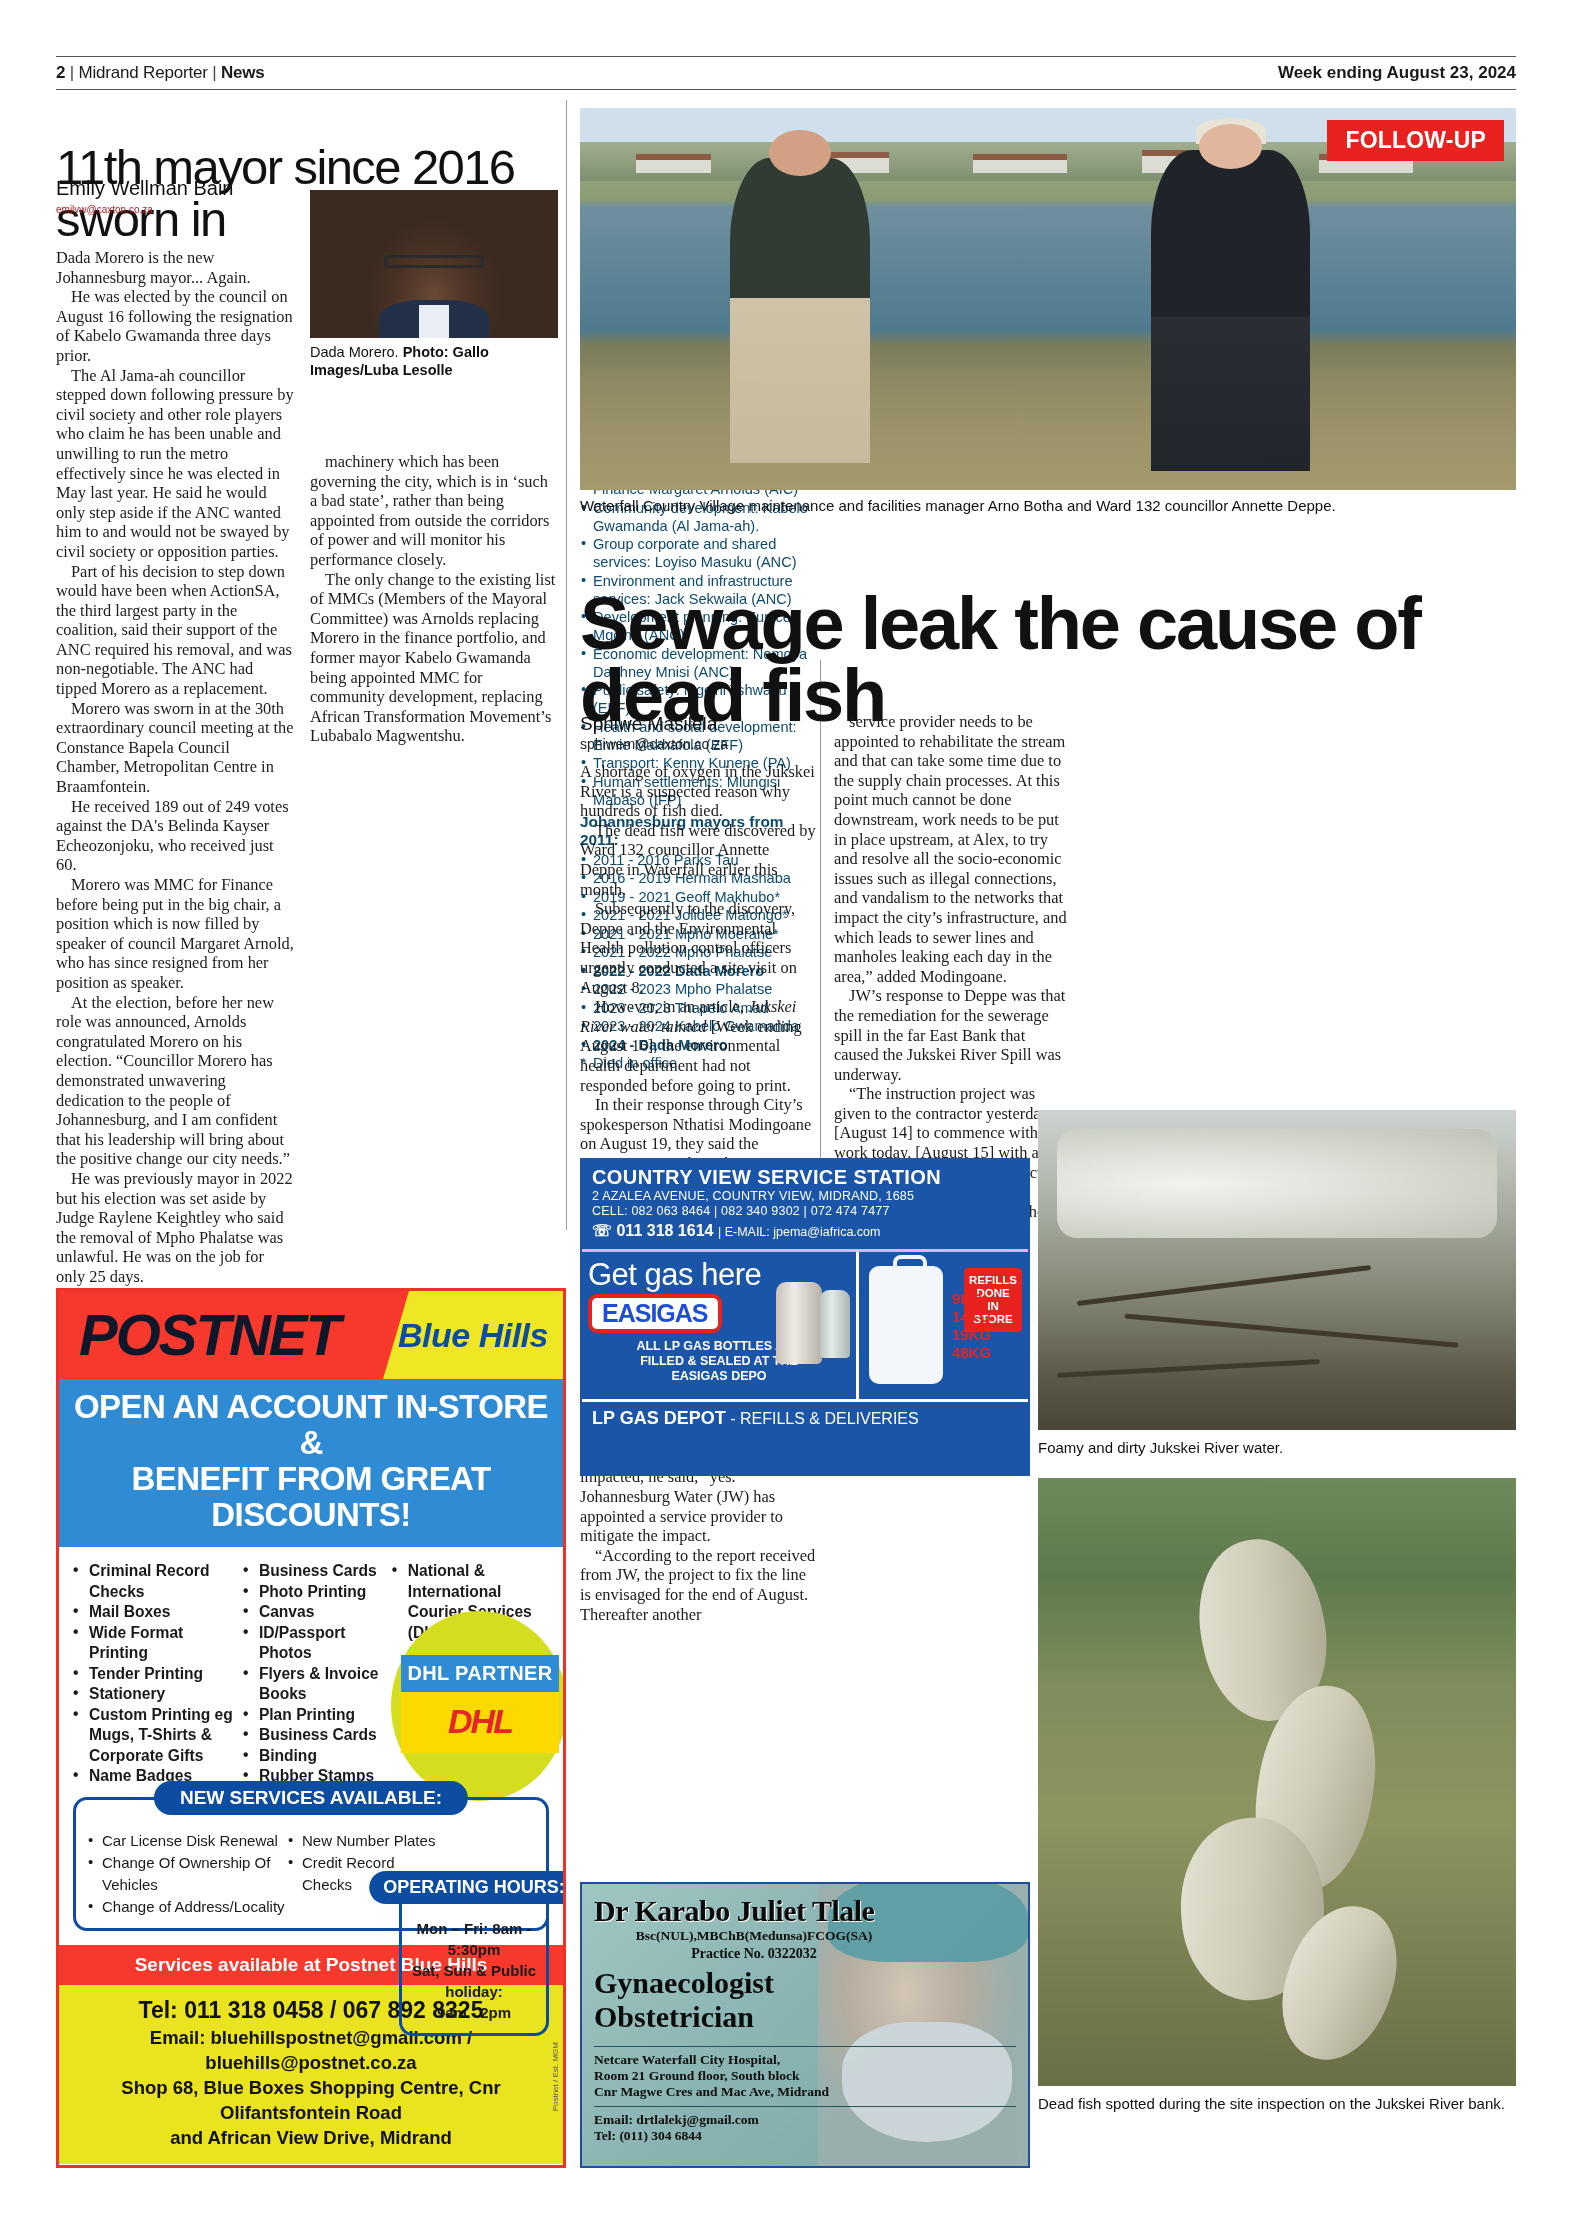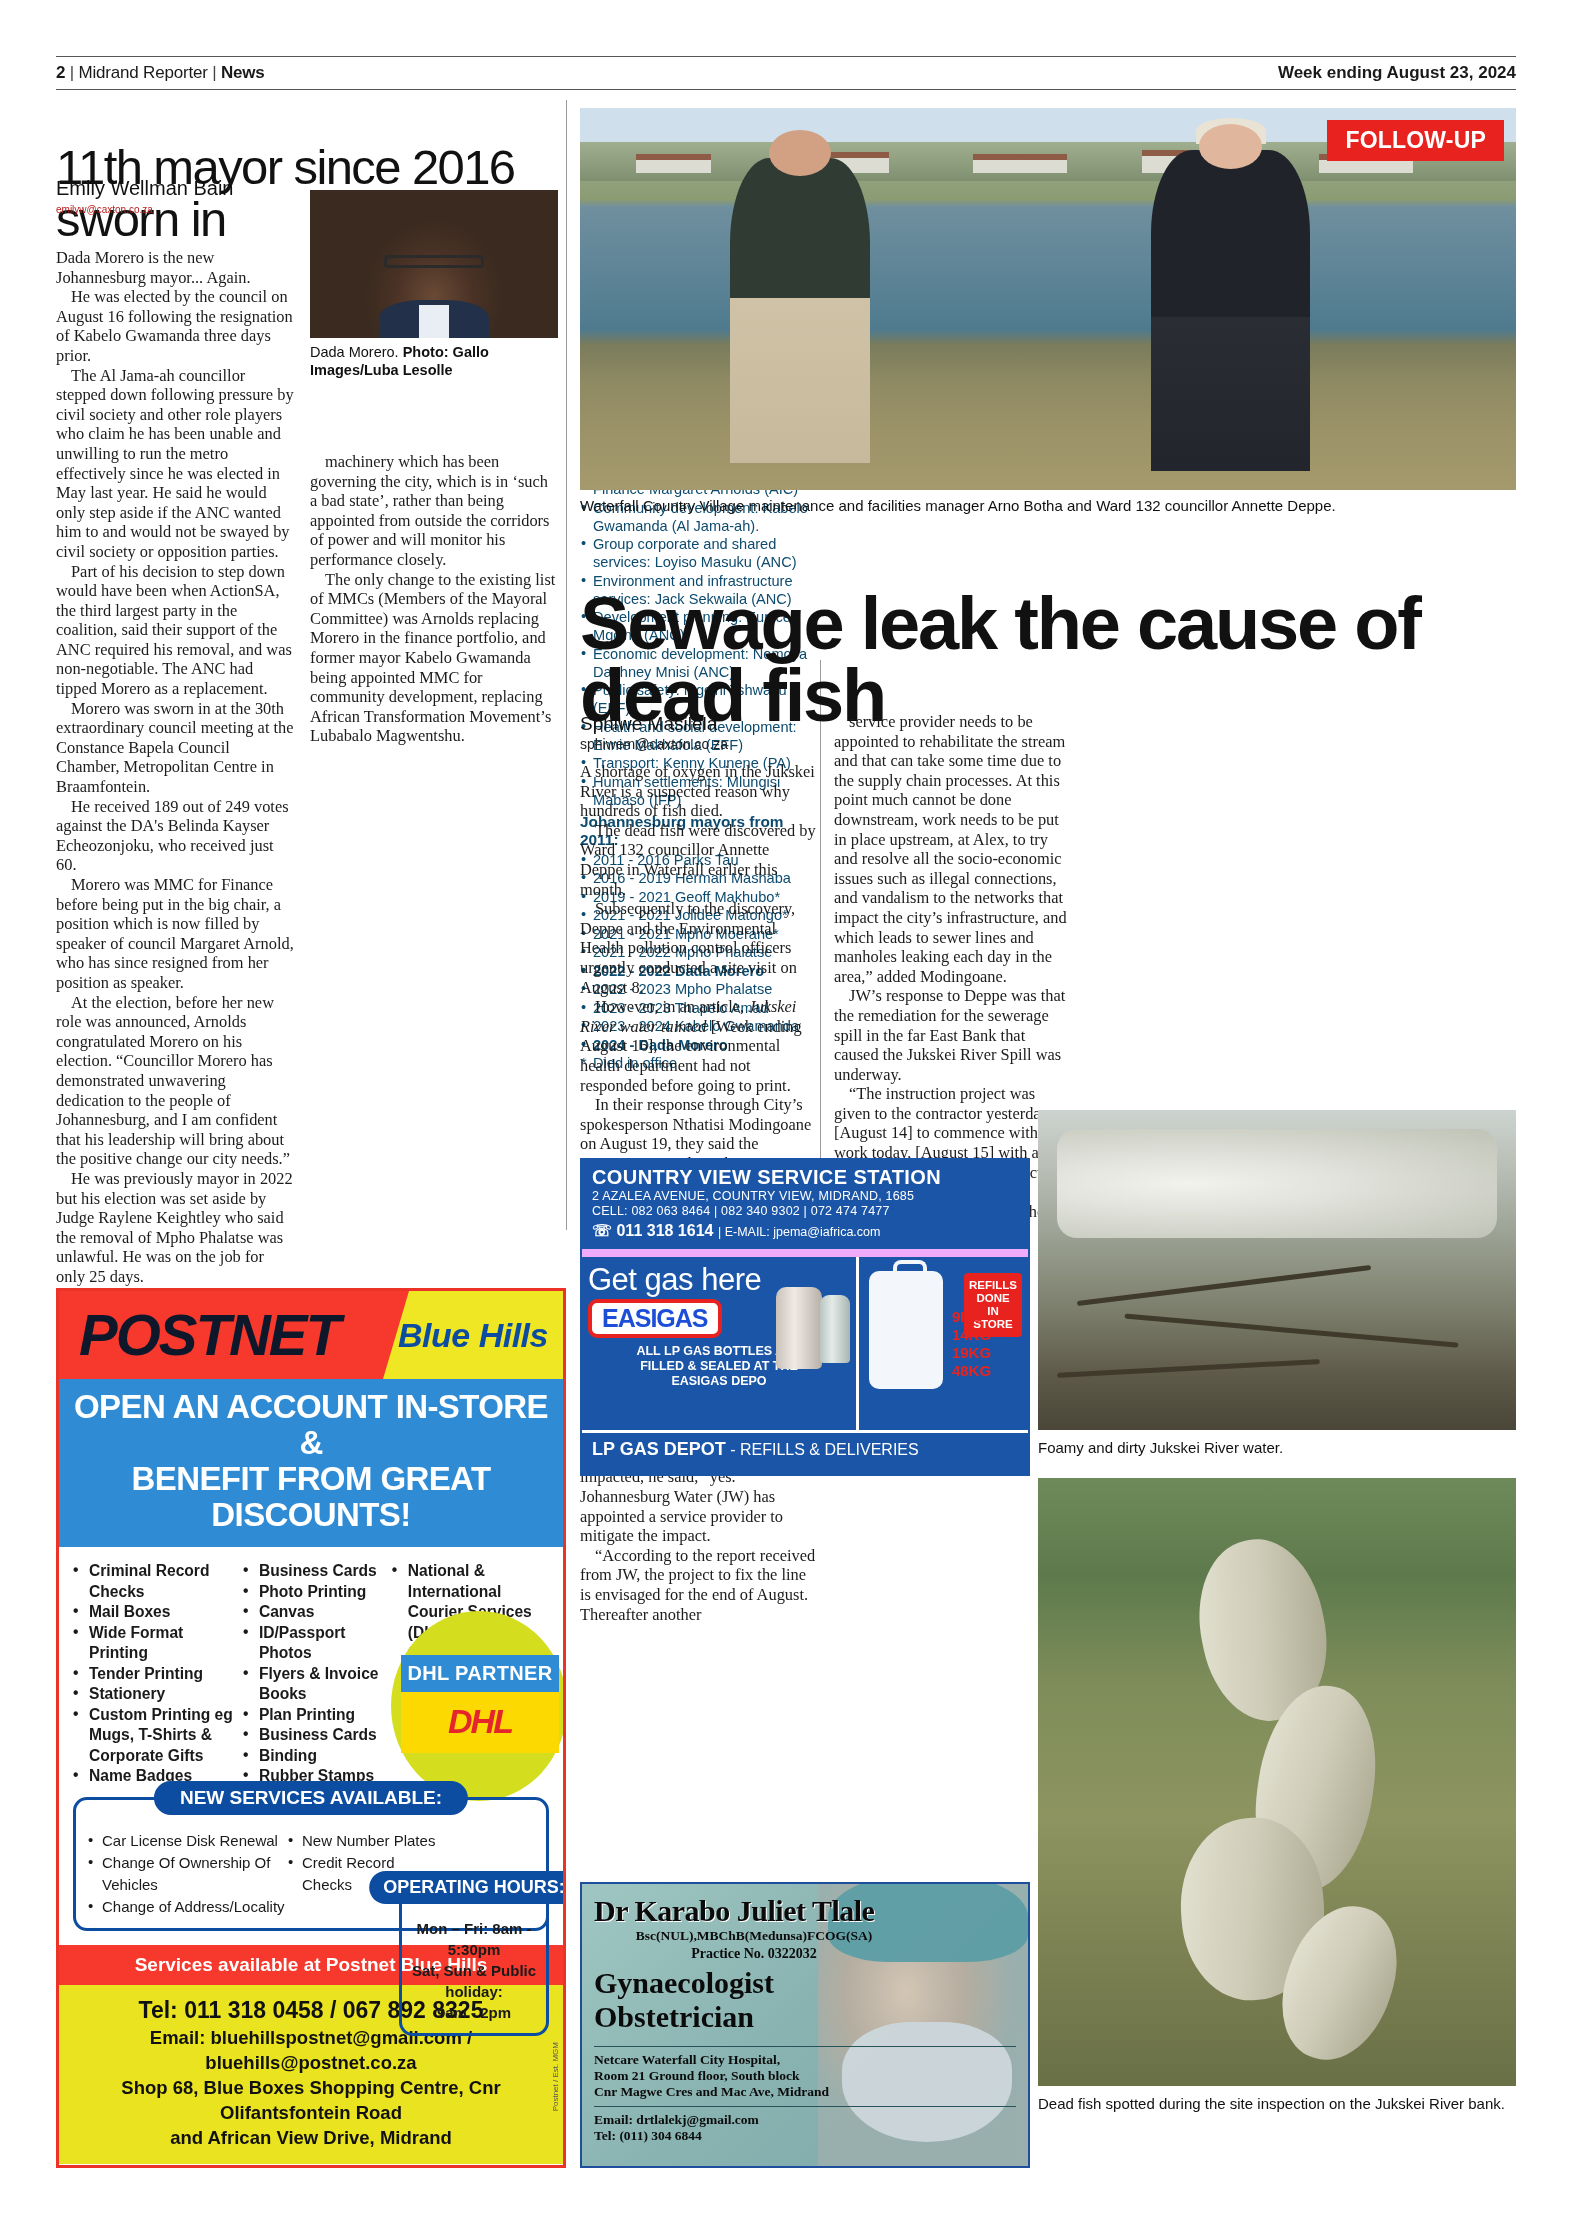--- a/index.html
+++ b/index.html
@@ -224,21 +224,21 @@
   .ad-cv {
     position:absolute; left:580px; top:1158px; width:450px; height:318px;
     border:2px solid #1a55a8; background:#1a55a8; overflow:hidden; color:#fff;
   }
   .cv-head { padding:6px 8px 6px 10px; }
   .cv-head .t1 { font-weight:700; font-size:20px; letter-spacing:0.4px; }
   .cv-head .t2 { font-size:12.5px; line-height:15px; letter-spacing:0.2px; }
   .cv-head .t3 { font-size:12.5px; line-height:15px; letter-spacing:0.2px; }
   .cv-head .t4 { font-size:16px; line-height:22px; font-weight:700; margin-top:1px; }
   .cv-head .t4 small { font-weight:400; font-size:12.5px; }
-  .cv-mid { display:flex; border-top:8px solid #f0abfc; height:181px; }
+  .cv-mid { display:flex; border-top:3px solid #f0abfc; height:150px; }
   .cv-left { flex:1.55; border-right:3px solid #fff; padding:6px 6px; position:relative; }
   .cv-left .gg { font-size:31px; font-weight:400; letter-spacing:-0.5px; line-height:34px; }
   .cv-easigas {
     display:inline-block; background:#fff; color:#1d4ed8; border:4px solid #e8231f;
     border-radius:9px; font-weight:700; font-size:25px; padding:1px 10px; letter-spacing:-1px;
     margin-top:2px;
   }
   .cv-left .small { font-size:12.5px; font-weight:700; line-height:15px; text-align:center; margin-top:6px; }
   .cv-bottle { position:absolute; right:6px; top:12px; width:74px; height:100px; }
   .cv-bottle .b1 { position:absolute; left:0; bottom:0; width:46px; height:82px; background:linear-gradient(90deg,#c9c2bb,#efeae4 40%,#b7b0a8); border-radius:10px 10px 5px 5px; }

